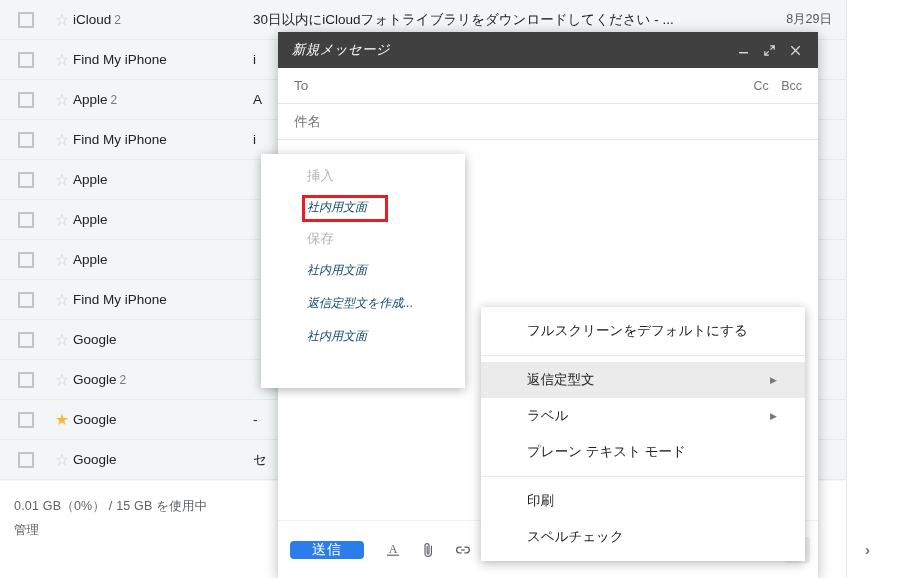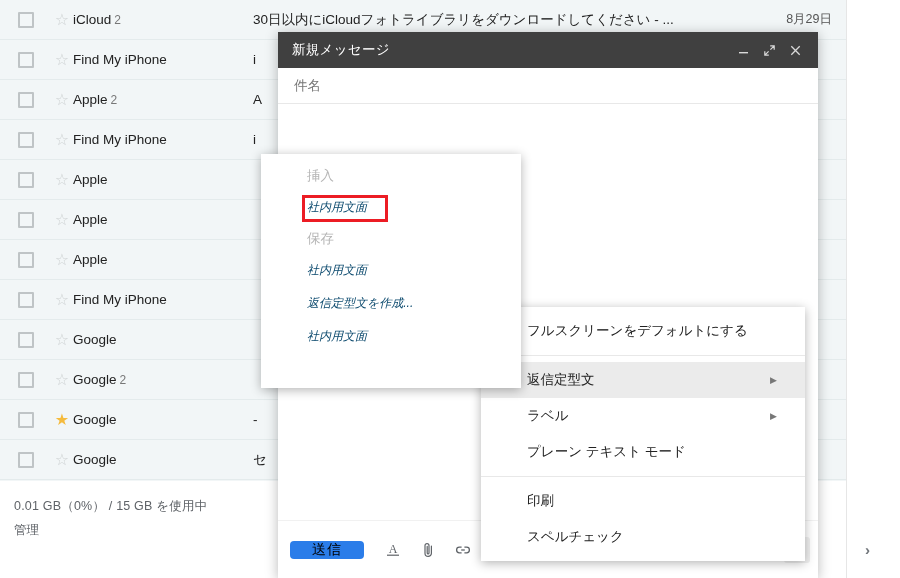--- a/index.html
+++ b/index.html
@@ -72,41 +72,41 @@
   
   .compose {
     position: absolute; left: 278px; top: 32px; width: 540px; height: 546px;
     background: #ffffff;
     box-shadow: 0 2px 12px rgba(0,0,0,0.28);
   }
   .compose-header {
     height: 36px; background: #404040; color: #fff;
     display: flex; align-items: center; padding: 0 10px 0 14px;
   }
-  .compose-title { font-size: 13.5px; flex: 1 1 auto; letter-spacing: .3px; }
+  .compose-title { font-size: 13.5px; flex: 1 1 auto; letter-spacing: .3px; font-style: italic; }
   .compose-header .winbtn {
     width: 26px; height: 26px; display: flex; align-items: center; justify-content: center;
     color: #d9d9d9; font-size: 14px;
   }
   .field-row {
     height: 36px; border-bottom: 1px solid #e8e8e8;
     display: flex; align-items: center; padding: 0 16px;
   }
   .field-row .ph { color: #757575; font-size: 13.5px; flex: 1 1 auto; }
   .field-row .ccbcc { color: #757575; font-size: 12.5px; }
   .field-row .ccbcc span { margin-left: 9px; }
   .body-area { height: 400px; background: #fff; }
 
   .compose-toolbar {
     position: absolute; left: 0; bottom: 0; width: 540px; height: 58px;
     background: #fff; display: flex; align-items: center; padding: 0 8px 0 12px;
     border-top: 1px solid #f1f1f1;
   }
   .send-btn {
-    background: #2b7de9; color: #000000; font-size: 14px;
+    background: #2b7de9; color: #ffffff; font-size: 14px;
     border-radius: 4px; padding: 0 22px; letter-spacing: 1px;
   }
   .tb-icons { display: flex; align-items: center; margin-left: 16px; gap: 9px; }
   .tb-ico {
     width: 26px; height: 26px; display: flex; align-items: center; justify-content: center;
     color: #5f6368;
   }
   .tb-right { margin-left: auto; display: flex; align-items: center; gap: 2px; }
   .tb-more { background: #f0f0f0; border-radius: 3px; }
 
@@ -119,21 +119,21 @@
   .ctx-item {
     height: 36px; display: flex; align-items: center;
     padding: 0 28px 0 46px; font-size: 13.5px; color: #222;
   }
   .ctx-item.hl { background: #ebebeb; }
   .ctx-item .arr { margin-left: auto; color: #777; font-size: 9px; }
   .ctx-sep { height: 1px; background: #e8e8e8; margin: 6px 0; }
 
   
   .sub-menu {
-    position: absolute; left: 261px; top: 154px; width: 260px; height: 234px;
+    position: absolute; left: 261px; top: 154px; width: 204px; height: 234px;
     background: #fff; box-shadow: 0 2px 10px rgba(0,0,0,0.30);
     padding: 7px 0; z-index: 40;
   }
   .sub-head {
     height: 30px; display: flex; align-items: center;
     padding: 0 16px 0 46px; font-size: 13.5px; color: #b5b5b5;
   }
   .sub-item {
     height: 33px; display: flex; align-items: center;
     padding: 0 16px 0 46px; font-size: 12px; color: #0c4a6e; font-style: italic;
@@ -271,20 +271,27 @@
           <path d="M7.2 1.8h4v4M11.2 1.8 7.4 5.6M5.8 11.2h-4v-4M1.8 11.2l3.8-3.8" stroke="#d9d9d9" stroke-width="1.2" fill="none"></path>
         </svg>
       </div>
       <div class="winbtn">
         <svg width="13" height="13" viewBox="0 0 13 13" aria-hidden="true">
           <path d="M2.3 2.3l8.4 8.4M10.7 2.3l-8.4 8.4" stroke="#d9d9d9" stroke-width="1.3"></path>
         </svg>
       </div>
     </div>
 
+    <div class="field-row">
+      <div class="ph">To</div>
+      <div class="ccbcc">
+        <span>Cc</span>
+        <span>Bcc</span>
+      </div>
+    </div>
 
     <div class="field-row">
       <div class="ph">件名</div>
     </div>
 
     <div class="body-area"></div>
 
     <div class="compose-toolbar">
       <div class="send-btn">送信</div>
 

